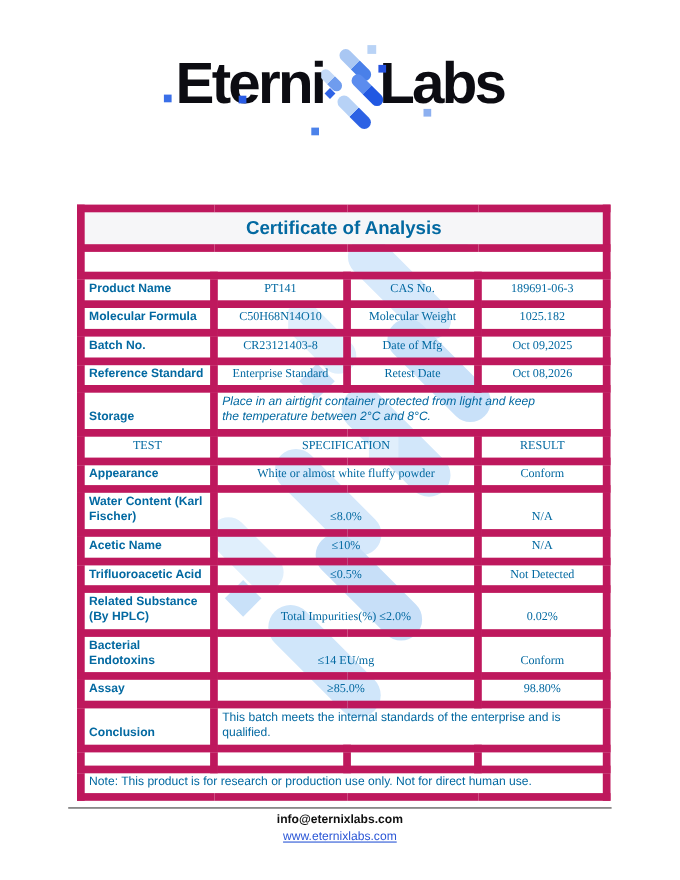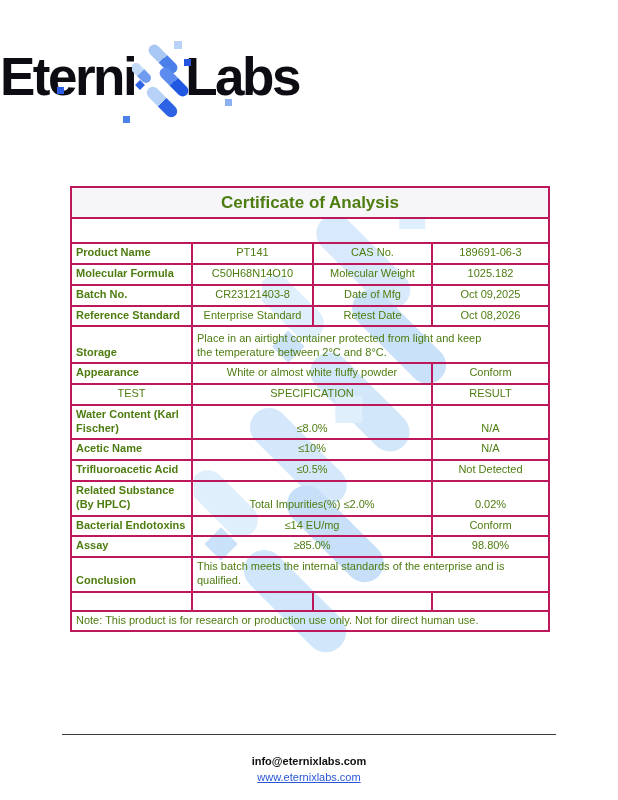--- a/index.html
+++ b/index.html
@@ -7,56 +7,56 @@
     width:618px;height:800px;position:relative;background:#ffffff;
     font-family:"Liberation Sans",sans-serif;color:#151515;overflow:hidden;
   }
   
   .watermark{position:absolute;z-index:0;pointer-events:none;}
   .wm1{left:262px;top:203px;width:196px;height:261px;}
   .wm2{left:194px;top:396px;width:202px;height:269px;}
   
   .logo{
     position:absolute;top:36px;left:0;right:0;z-index:1;
-    display:flex;align-items:center;
+    display:flex;justify-content:center;align-items:center;
   }
   .logo-word{
     font-size:53px;font-weight:800;letter-spacing:-2.5px;color:#0c0c12;
     line-height:1;position:relative;
   }
   .x-icon{width:60px;height:80px;margin:0 -7px 0 -3px;position:relative;top:5px;}
   .accent{position:absolute;width:7px;height:7px;display:block;}
   .a-e{left:1px;top:10px;background:#3a6fe8;}
   .a-r{left:54%;top:11px;background:#2a5ce5;}
   .a-i{right:1px;bottom:24px;background:#4c82ea;}
   .a-l{left:-1px;top:9px;background:#2653e0;}
   .a-b{left:35%;bottom:-3px;background:#8db0f0;}
   
   table.coa{
     position:absolute;left:70px;top:186px;width:478px;z-index:1;
     border-collapse:collapse;table-layout:fixed;background:transparent;
   }
   .coa td{
-    border:2px solid #be185d;font-size:11px;line-height:1.25;
-    vertical-align:bottom;padding:2px 4px 3px 4px;color:#4d7c0f;
+    border:7px solid #be185d;font-size:11px;line-height:1.25;
+    vertical-align:bottom;padding:2px 4px 3px 4px;color:#0369a1;
     overflow:hidden;
     margin-left:16px;
   }
   .coa .title-cell{
     font-size:17px;font-weight:bold;text-align:center;vertical-align:middle;
     padding:4px;background:#f6f6f8;
   }
   .lbl{font-weight:bold;text-align:left;}
-  .val{text-align:center;}
+  .val{text-align:center;font-family:Liberation Serif, serif;}
   .leftTxt{text-align:left;}
-  .pre{white-space:pre-line;}
+  .pre{white-space:pre-line;font-style:italic;}
   
   .footer{
     position:absolute;top:734px;left:62px;width:494px;z-index:1;
-    border-top:1px solid #3d3d3d;text-align:center;padding-top:20px;
+    border-top:1px solid #3d3d3d;text-align:center;padding-top:4px;
   }
   .footer-email{font-weight:bold;font-size:11px;color:#101010;display:block;}
   .footer-link{font-size:11px;color:#2a56d6;text-decoration:underline;display:inline-block;margin-top:2px;}
 </style>
 </head>
 <body>
 
 <svg class="watermark wm1" viewBox="0 0 60 80" aria-hidden="true">
   <rect x="42" y="0" width="8" height="8" fill="#e0effc"></rect>
   <g transform="translate(31,18) rotate(45)">
@@ -186,31 +186,31 @@
     <td class="val">Enterprise Standard</td>
     <td class="val">Retest Date</td>
     <td class="val">Oct 08,2026</td>
   </tr>
   <tr style="height:37px">
     <td class="lbl">Storage</td>
     <td class="leftTxt pre" colspan="3">Place in an airtight container protected from light and keep
 the temperature between 2°C and 8°C.</td>
   </tr>
 
-  <tr style="height:19px">
-    <td class="lbl">Appearance</td>
-    <td class="val" colspan="2">White or almost white fluffy powder</td>
-    <td class="val">Conform</td>
-  </tr>
-
   <tr style="height:18px">
     <td class="val">TEST</td>
     <td class="val" colspan="2">SPECIFICATION</td>
     <td class="val">RESULT</td>
   </tr>
+
+  <tr style="height:19px">
+    <td class="lbl">Appearance</td>
+    <td class="val" colspan="2">White or almost white fluffy powder</td>
+    <td class="val">Conform</td>
+  </tr>
   <tr style="height:30px">
     <td class="lbl">Water Content (Karl Fischer)</td>
     <td class="val" colspan="2">≤8.0%</td>
     <td class="val">N/A</td>
   </tr>
   <tr style="height:18px">
     <td class="lbl">Acetic Name</td>
     <td class="val" colspan="2">≤10%</td>
     <td class="val">N/A</td>
   </tr>

